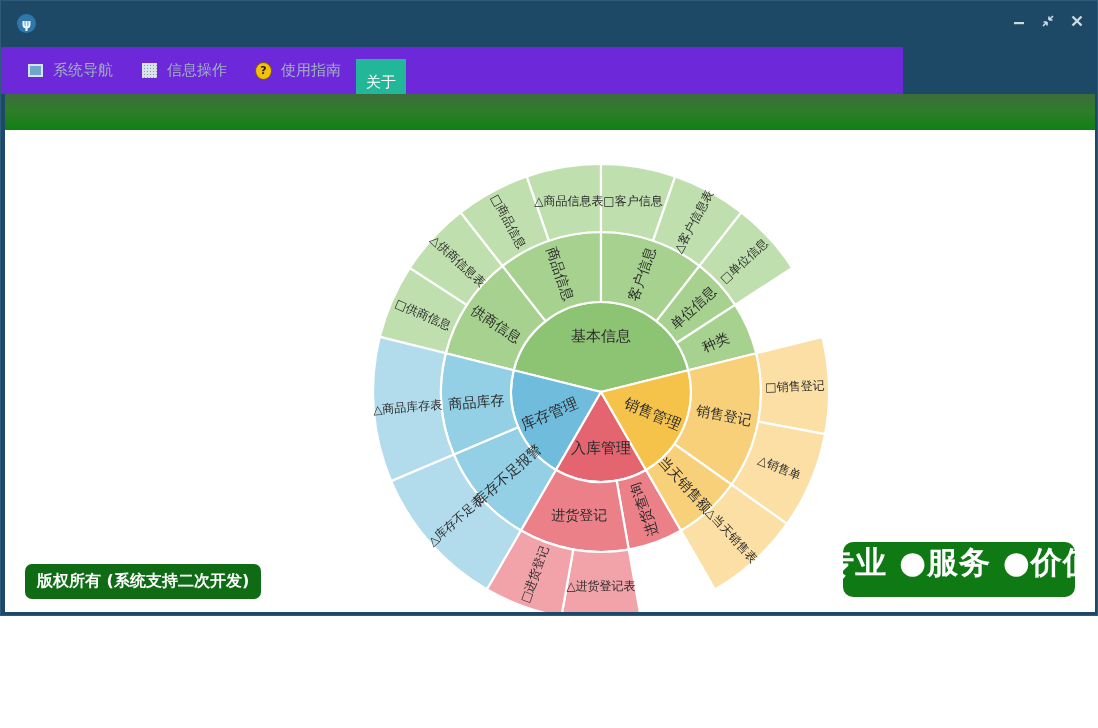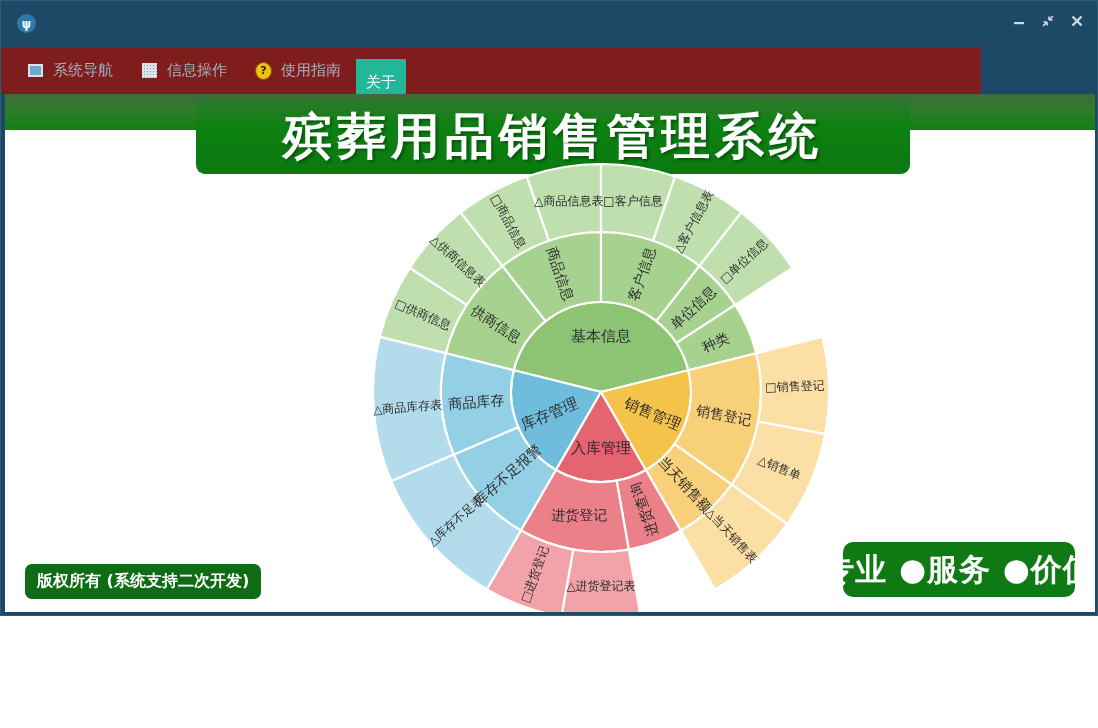--- a/index.html
+++ b/index.html
@@ -15,21 +15,21 @@
             background:#2f77a8;display:flex;align-items:center;justify-content:center;
             color:#eaf6ff;font-size:12px;font-weight:bold;line-height:1;}
   .title-text{position:absolute;left:44px;top:11px;color:#dbe7ef;font-size:15px;
               letter-spacing:.3px;white-space:nowrap;}
   .win-btns{position:absolute;right:12px;top:12px;display:flex;gap:13px;align-items:center;}
   .win-btn{color:#cdd9e2;font-size:15px;line-height:1;cursor:pointer;width:16px;height:16px;
            display:flex;align-items:center;justify-content:center;}
   .win-btn svg{display:block;}
 
   
-  .menubar{position:absolute;left:0;top:46px;width:980px;height:47px;background:#7f1d1d;text-align:center;}
+  .menubar{position:absolute;left:0;top:46px;width:902px;height:47px;background:#6d28d9;text-align:center;}
   .menu-item{position:absolute;top:0;height:47px;display:flex;align-items:center;gap:9px;
              padding:0 14px;box-sizing:border-box;cursor:pointer;color:#9fb3c2;font-size:15px;}
   .menu-item.active{background:#23b79a;color:#ffffff;margin-top:12px;}
   .mi-ico{width:17px;height:17px;display:flex;align-items:center;justify-content:center;flex:none;}
 
   .ico-window{width:15px;height:13px;border:2px solid #d6e3ec;box-sizing:border-box;background:#6fa6cd;}
   .ico-grid{width:15px;height:15px;background:
       repeating-linear-gradient(to right,#d8e3ea 0 2px,transparent 2px 3px),
       repeating-linear-gradient(to bottom,#d8e3ea 0 2px,transparent 2px 3px);
       background-color:#8e9ca6;}
@@ -45,21 +45,21 @@
           background:linear-gradient(to bottom,#2d7a2c 0%,#0d8111 35%,#0a7a10 100%);
           display:flex;align-items:center;justify-content:center;}
   .banner-text{color:#ffffff;font-size:49px;font-weight:bold;letter-spacing:5px;
                text-shadow:2px 2px 3px rgba(0,0,0,.35);white-space:nowrap;}
 
   .sunwrap{position:absolute;left:0;top:0;width:1090px;height:518px;}
 
   .copyright{position:absolute;left:20px;top:470px;background:#0f6b14;border-radius:7px;
              padding:7px 12px;color:#ffffff;font-size:16px;font-weight:bold;white-space:nowrap;}
   .slogan{position:absolute;left:838px;top:448px;width:232px;height:55px;background:#0f7a14;
-          border-radius:10px;display:flex;align-items:center;justify-content:center;}
+          border-radius:10px;display:flex;align-items:flex-start;justify-content:center;}
   .slogan-text{color:#ffffff;font-size:31px;font-weight:bold;letter-spacing:1px;white-space:nowrap;}
 
   .sb-label{font-family:"DejaVu Sans","Liberation Sans",sans-serif;fill:#2b2b2b;}
 </style>
 </head>
 <body>
 
 <div id="page">
 
   <div class="window">
@@ -107,23 +107,20 @@
       </div>
       <div class="menu-item active" style="left:355px;width:50px;justify-content:center;padding:0;">
         <span>关于</span>
       </div>
     </div>
 
     <div class="content">
 
       <div class="greenstrip"></div>
 
-      <div class="banner">
-        <span class="banner-text">殡葬用品销售管理系统</span>
-      </div>
 
       <div class="sunwrap">
         <svg id="sunburst" width="1090" height="518" viewBox="0 0 1090 518">
             <path d="M 596 298 L 508.67338463516035 276.22702939602993 A 90 90 0 0 1 683.3266153648397 276.22702939602993 Z" fill="#8cc474" stroke="#ffffff" stroke-width="2.2"></path>
             <path d="M 440.75268379584054 259.2924967040532 A 160 160 0 0 1 497.49416394789466 171.91827942292448 L 540.5904672206907 227.079032175395 A 90 90 0 0 0 508.67338463516035 276.22702939602993 Z" fill="#a6d18f" stroke="#ffffff" stroke-width="2.2"></path>
             <path d="M 374.77257440907283 242.84180780327574 A 228 228 0 0 1 404.7831105084433 173.82230001657385 L 461.81270912873214 210.85775439759567 A 160 160 0 0 0 440.75268379584054 259.2924967040532 Z" fill="#bfdfae" stroke="#ffffff" stroke-width="2.2"></path>
             <path d="M 404.7831105084433 173.82230001657385 A 228 228 0 0 1 455.6291836257499 118.33354817766738 L 497.49416394789466 171.91827942292448 A 160 160 0 0 0 461.81270912873214 210.85775439759567 Z" fill="#bfdfae" stroke="#ffffff" stroke-width="2.2"></path>
             <path d="M 497.49416394789466 171.91827942292448 A 160 160 0 0 1 596 138 L 596 208 A 90 90 0 0 0 540.5904672206907 227.079032175395 Z" fill="#a6d18f" stroke="#ffffff" stroke-width="2.2"></path>
             <path d="M 455.6291836257499 118.33354817766738 A 228 228 0 0 1 521.7704607837684 82.42176476335575 L 543.909095286855 146.7170279041093 A 160 160 0 0 0 497.49416394789466 171.91827942292448 Z" fill="#bfdfae" stroke="#ffffff" stroke-width="2.2"></path>
             <path d="M 521.7704607837684 82.42176476335575 A 228 228 0 0 1 596 70 L 596 138 A 160 160 0 0 0 543.909095286855 146.7170279041093 Z" fill="#bfdfae" stroke="#ffffff" stroke-width="2.2"></path>

